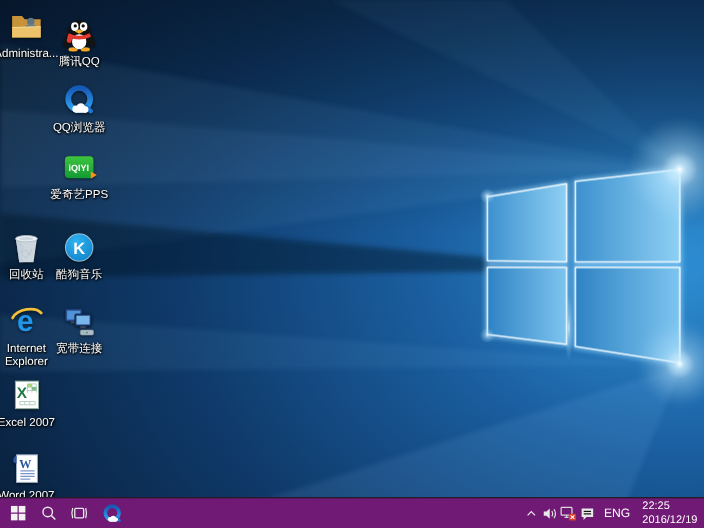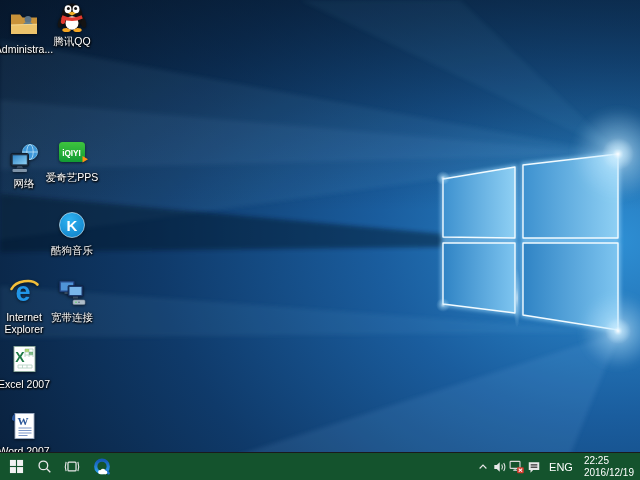--- a/index.html
+++ b/index.html
@@ -21,21 +21,21 @@
     margin-top:3px; font-size:10.5px; line-height:12px; color:#fff;
     text-align:center;
     text-shadow:0 1px 2px #000, 1px 1px 2px rgba(0,0,0,.95), 0 0 3px rgba(0,0,0,.8);
   }
   .icon-label.nowrap { white-space:nowrap; }
   .icon-label.wrap { width:52px; }
 
   
   .taskbar {
     position:absolute; left:0; right:0; bottom:0; height:28px;
-    background:#14532d; display:flex; align-items:center; z-index:10;
+    background:#701a75; display:flex; align-items:center; z-index:10;
     border-top:1px solid #1a1a1c; box-sizing:border-box;
   }
   .tb-btn {
     width:28px; height:27px; display:flex; align-items:center; justify-content:center;
     background:none; border:none; padding:0; cursor:pointer;
   }
   .tb-btn.start { margin-left:2px; }
   .tray { margin-left:auto; display:flex; align-items:center; height:100%; }
   .tray-item {
     width:17px; height:27px; display:flex; align-items:center; justify-content:center;
@@ -129,75 +129,86 @@
     <svg class="ico" viewBox="0 0 32 32">
       <path d="M3 6.5 h9 l2.5 3 H29 V26 H3 Z" fill="#c8923a"></path>
       <circle cx="20" cy="11.5" r="3.4" fill="#5d7486"></circle>
       <path d="M14 20 c0-4.2 2.6-6 6-6 s6 1.8 6 6 v2 h-12 z" fill="#64808f"></path>
       <path d="M3 26 V16.8 L29 16 V26 Z" fill="#ecc36b"></path>
       <path d="M3 17 L29 16.2" stroke="#f7dd9a" stroke-width="0.8"></path>
     </svg>
     <div class="icon-label nowrap">Administra...</div>
   </div>
 
-  <div class="icon-cell" style="left:48px;top:0">
+  <div class="icon-cell" style="left:48px;top:15px">
     <svg class="ico" viewBox="0 0 32 32">
       <ellipse cx="5" cy="22" rx="2.8" ry="6" fill="#141414" transform="rotate(18 5 22)"></ellipse>
       <ellipse cx="27" cy="22" rx="2.8" ry="6" fill="#141414" transform="rotate(-18 27 22)"></ellipse>
       <ellipse cx="10.5" cy="30" rx="4.2" ry="2" fill="#f6a623"></ellipse>
       <ellipse cx="21.5" cy="30" rx="4.2" ry="2" fill="#f6a623"></ellipse>
       <ellipse cx="16" cy="16.5" rx="10.5" ry="13" fill="#111"></ellipse>
       <ellipse cx="16" cy="23" rx="6.5" ry="6.8" fill="#fff"></ellipse>
       <ellipse cx="12" cy="9.2" rx="3.4" ry="4" fill="#fff"></ellipse>
       <ellipse cx="20" cy="9.2" rx="3.4" ry="4" fill="#fff"></ellipse>
       <circle cx="12.4" cy="8.6" r="1.5" fill="#111"></circle>
       <circle cx="19.6" cy="8.6" r="1.5" fill="#111"></circle>
       <polygon points="16,11.6 20,13.6 16,15.6 12,13.6" fill="#f6b226"></polygon>
       <path d="M6.5 15.2 q9.5 4.6 19 0 l1.3 3.2 q-10.8 5.2 -21.6 0 z" fill="#e23a30"></path>
       <rect x="5.2" y="16.5" width="4.4" height="7.5" rx="2.2" fill="#e23a30" transform="rotate(14 7.4 20)"></rect>
     </svg>
     <div class="icon-label nowrap">腾讯QQ</div>
   </div>
 
 
-
-  <div class="icon-cell" style="left:0px;top:142px">
+  <div class="icon-cell" style="left:48px;top:75px">
     <svg class="ico" viewBox="0 0 32 32">
       <defs>
-          <linearGradient id="scr2" x1="0" y1="0" x2="1" y2="1">
-        <stop offset="0" stop-color="#2f86c8"></stop>
-            <stop offset="1" stop-color="#8fd0f2"></stop>
+          <linearGradient id="qbg1" x1="0" y1="0" x2="0" y2="1">
+        <stop offset="0" stop-color="#1559b7"></stop>
+            <stop offset="1" stop-color="#2fa3f0"></stop>
           </linearGradient>
         </defs>
-      <circle cx="22" cy="10" r="7.5" fill="#3c96d8" stroke="#7cc4ee" stroke-width="0.8"></circle>
-      <ellipse cx="22" cy="10" rx="3.2" ry="7.5" fill="none" stroke="#bfe3f8" stroke-width="0.8"></ellipse>
-      <line x1="14.5" y1="10" x2="29.5" y2="10" stroke="#bfe3f8" stroke-width="0.8"></line>
-      <rect x="3" y="11.5" width="17.5" height="12.5" rx="1.2" fill="#223447" stroke="#0e1c2b"></rect>
-      <rect x="4.8" y="13.3" width="14" height="9" fill="url(#scr2)"></rect>
-      <path d="M9.5 24 h4.5 l1.3 2.4 h-7 z" fill="#35495e"></path>
-      <rect x="4.5" y="27" width="14.5" height="3" rx="1" fill="#7e93a8"></rect>
-    </svg>
-    <div class="icon-label nowrap">网络</div>
-  </div>
+      <circle cx="16" cy="15" r="10" fill="none" stroke="url(#qbg1)" stroke-width="5.2"></circle>
+      <line x1="22.5" y1="22" x2="26.5" y2="26" stroke="#1d74d2" stroke-width="4" stroke-linecap="round"></line>
+      <g fill="#fff">
+        <circle cx="13" cy="24" r="3.2"></circle>
+        <circle cx="17.5" cy="22.8" r="4"></circle>
+        <circle cx="21.5" cy="24.6" r="2.9"></circle>
+        <rect x="11.5" y="23.6" width="11.5" height="4" rx="2"></rect>
+      </g>
+    </svg>
+    <div class="icon-label nowrap">QQ浏览器</div>
+  </div>
+
 
   <div class="icon-cell" style="left:48px;top:136px">
     <svg class="ico" viewBox="0 0 32 32">
       <defs>
           <linearGradient id="iqg1" x1="0" y1="0" x2="0" y2="1">
         <stop offset="0" stop-color="#3ec43e"></stop>
             <stop offset="1" stop-color="#129b33"></stop>
           </linearGradient>
         </defs>
       <rect x="3" y="6" width="26" height="20" rx="3.5" fill="url(#iqg1)"></rect>
       <text x="15.5" y="19.5" font-size="8.2" font-weight="bold" fill="#fff" text-anchor="middle" font-family="Liberation Sans, sans-serif">iQIYI</text>
       <path d="M26.5 20 l5.5 3.2 -5.5 3.2 z" fill="#ff9015"></path>
     </svg>
     <div class="icon-label nowrap">爱奇艺PPS</div>
   </div>
 
+  <div class="icon-cell" style="left:0px;top:209px">
+    <svg class="ico" viewBox="0 0 32 32">
+      <path d="M6.5 8.5 L9.5 29.5 H22.5 L25.5 8.5 Z" fill="#dfe7ee" opacity="0.92"></path>
+      <path d="M6.5 8.5 L9.5 29.5 H13 L11 8.5 Z" fill="#c3d0da" opacity="0.9"></path>
+      <path d="M10 12 l3 4 -1 5 4-3 3 5 2-6 M12 22 l4 4 3-5" stroke="#b9c6d0" stroke-width="0.9" fill="none"></path>
+      <ellipse cx="16" cy="8" rx="10" ry="2.9" fill="#eef3f7" stroke="#aab8c2" stroke-width="0.8"></ellipse>
+      <ellipse cx="16" cy="8" rx="6.5" ry="1.7" fill="#cdd8e0"></ellipse>
+    </svg>
+    <div class="icon-label nowrap">回收站</div>
+  </div>
 
   <div class="icon-cell" style="left:48px;top:209px">
     <svg class="ico" viewBox="0 0 32 32">
       <defs>
           <radialGradient id="kg1" cx="0.4" cy="0.3" r="0.9">
         <stop offset="0" stop-color="#2fb3f2"></stop>
             <stop offset="1" stop-color="#0c7cc4"></stop>
           </radialGradient>
         </defs>
       <circle cx="16" cy="16" r="12.5" fill="url(#kg1)"></circle>

